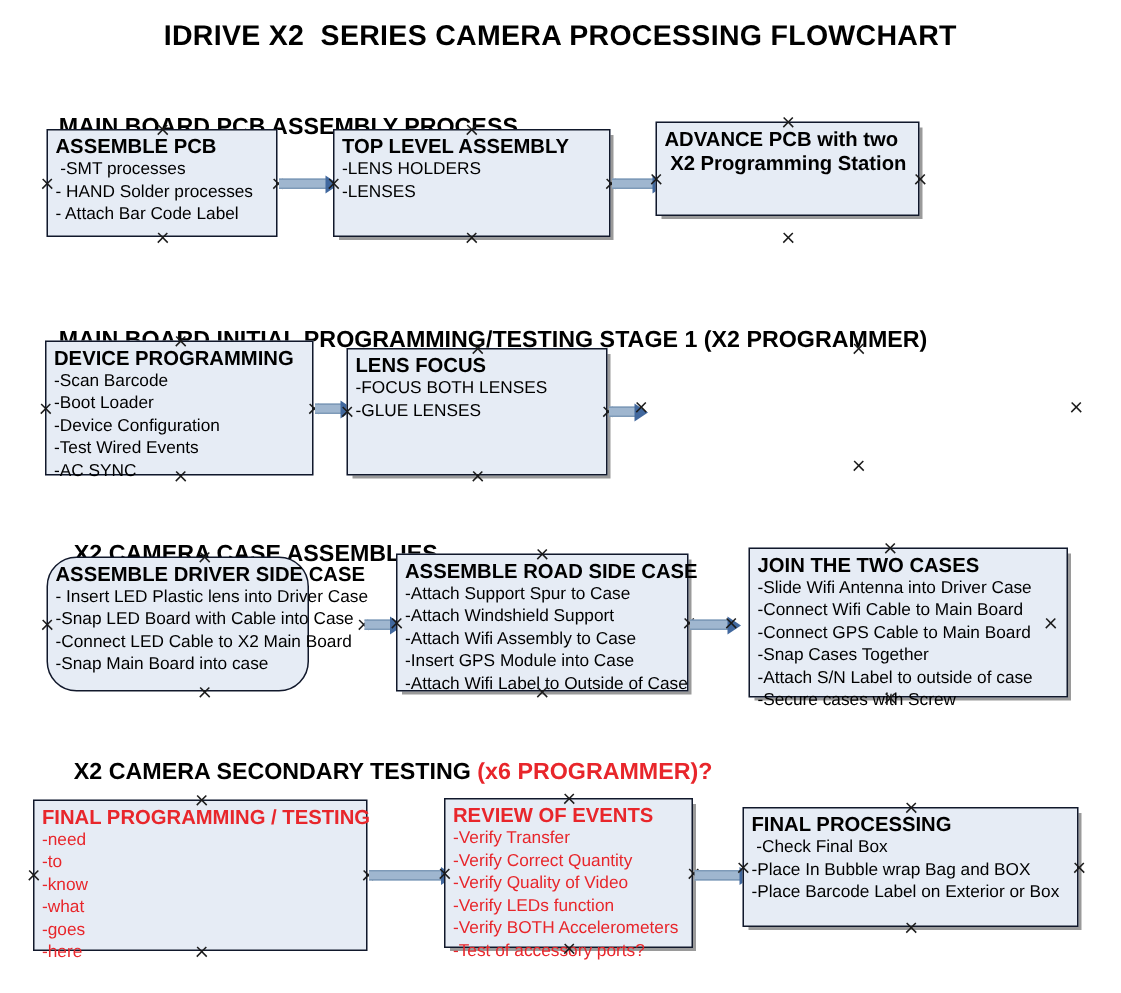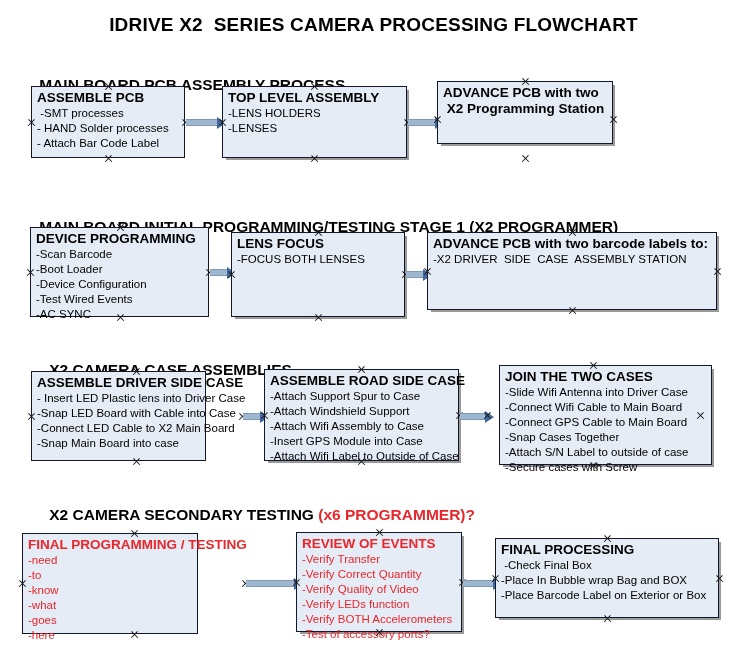--- a/index.html
+++ b/index.html
@@ -170,42 +170,39 @@
   <div class="handle" style="left:120px; top:227px;"></div>
   <div class="handle" style="left:30px;  top:272px;"></div>
   <div class="handle" style="left:209px; top:272px;"></div>
   <div class="handle" style="left:120px; top:317px;"></div>
 
   <div class="abs arrow" style="left:210px; top:269px; width:18px;"></div>
 
   <div class="abs box shadowed" style="left:231px; top:232px; width:174px; height:85px;">
     <div class="hdr">LENS FOCUS</div>
     <div class="ln">-FOCUS BOTH LENSES</div>
+    <div class="ln">-GLUE LENSES</div>
   </div>
   <div class="handle" style="left:318px; top:232px;"></div>
   <div class="handle" style="left:231px; top:274px;"></div>
   <div class="handle" style="left:405px; top:274px;"></div>
   <div class="handle" style="left:318px; top:317px;"></div>
 
   <div class="abs arrow" style="left:406px; top:271px; width:18px;"></div>
 
-  <div class="abs box shadowed" style="left:427px; top:232px; width:290px; height:78px;">
-    <div class="hdr">ADVANCE PCB with two barcode labels to:</div>
-    <div class="ln">-X2 DRIVER  SIDE  CASE  ASSEMBLY STATION</div>
-  </div>
   <div class="handle" style="left:572px; top:232px;"></div>
   <div class="handle" style="left:427px; top:271px;"></div>
   <div class="handle" style="left:717px; top:271px;"></div>
   <div class="handle" style="left:572px; top:310px;"></div>
 
   <div class="abs section-title" style="left:32px; top:343px;">
     <span>X2 CAMERA CASE ASSEMBLIES</span>
   </div>
 
-  <div class="abs box" style="left:31px; top:371px; width:175px; height:90px;">
+  <div class="abs box" style="left:31px; top:371px; width:175px; height:90px;border-radius:20px;">
     <div class="hdr">ASSEMBLE DRIVER SIDE CASE</div>
     <div class="ln">- Insert LED Plastic lens into Driver Case</div>
     <div class="ln">-Snap LED Board with Cable into Case</div>
     <div class="ln">-Connect LED Cable to X2 Main Board</div>
     <div class="ln">-Snap Main Board into case</div>
   </div>
   <div class="handle" style="left:136px; top:371px;"></div>
   <div class="handle" style="left:31px;  top:416px;"></div>
   <div class="handle" style="left:242px; top:416px;"></div>
   <div class="handle" style="left:136px; top:461px;"></div>
@@ -238,21 +235,21 @@
   </div>
   <div class="handle" style="left:593px; top:365px;"></div>
   <div class="handle" style="left:487px; top:415px;"></div>
   <div class="handle" style="left:700px; top:415px;"></div>
   <div class="handle" style="left:593px; top:465px;"></div>
 
   <div class="abs section-title" style="left:32px; top:488px;">
     <span>X2 CAMERA SECONDARY TESTING </span><span class="red">(x6 PROGRAMMER)?</span>
   </div>
 
-  <div class="abs box red" style="left:22px; top:533px; width:176px; height:101px;">
+  <div class="abs box red" style="left:22px; top:533px; width:223px; height:101px;">
     <div class="hdr">FINAL PROGRAMMING / TESTING</div>
     <div class="ln">-need</div>
     <div class="ln">-to</div>
     <div class="ln">-know</div>
     <div class="ln">-what</div>
     <div class="ln">-goes</div>
     <div class="ln">-here</div>
   </div>
   <div class="handle" style="left:134px; top:533px;"></div>
   <div class="handle" style="left:22px;  top:583px;"></div>

